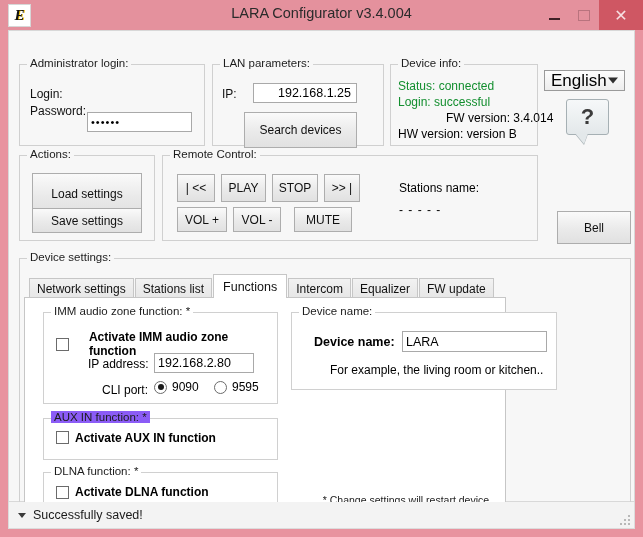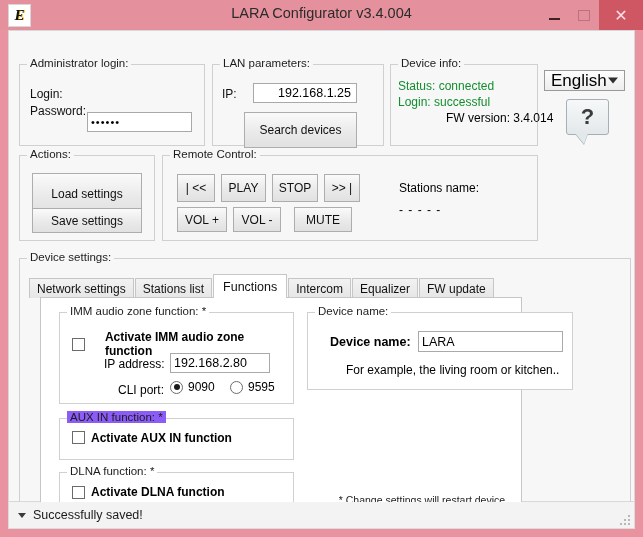--- a/index.html
+++ b/index.html
@@ -184,20 +184,21 @@
       <div class="btn abs" style="left:31px;top:47px;width:113px;height:36px;">
         <span>Search devices</span>
       </div>
     </div>
 
     <div class="group" style="left:381px;top:33px;width:148px;height:82px;">
       <span class="legend">Device info:</span>
       <span class="abs green nowrap" style="left:7px;top:14px;font-size:12px;">Status: connected</span>
       <span class="abs green nowrap" style="left:7px;top:30px;font-size:12px;">Login: successful</span>
       <span class="abs nowrap" style="left:7px;top:46px;font-size:12px;margin-left:48px;">FW version: 3.4.014</span>
+      <span class="abs nowrap" style="left:7px;top:62px;font-size:12px;">HW version: version B</span>
     </div>
 
     <div class="dd" style="left:535px;top:39px;width:81px;height:21px;">
       <span>English</span>
       <span class="chev"></span>
     </div>
 
     <div class="helpbtn" style="left:557px;top:68px;width:41px;height:34px;">
       <span>?</span>
       <span class="tail"></span>
@@ -233,20 +234,23 @@
       <div class="btn abs" style="left:70px;top:51px;width:48px;height:25px;">
         <span>VOL -</span>
       </div>
       <div class="btn abs" style="left:131px;top:51px;width:58px;height:25px;">
         <span>MUTE</span>
       </div>
       <span class="abs" style="left:236px;top:25px;font-size:12px;">Stations name:</span>
       <span class="abs" style="left:236px;top:47px;font-size:12px;letter-spacing:1px;">- - - - -</span>
     </div>
 
+    <div class="btn abs" style="left:548px;top:180px;width:74px;height:33px;">
+      <span>Bell</span>
+    </div>
 
     <div class="group" style="left:10px;top:227px;width:612px;height:262px;">
       <span class="legend">Device settings:</span>
 
       <div class="tabstrip" style="left:9px;top:14px;height:25px;">
         <div class="tab">
             <span>Network settings</span>
           </div>
         <div class="tab">
             <span>Stations list</span>
@@ -258,21 +262,21 @@
             <span>Intercom</span>
           </div>
         <div class="tab">
             <span>Equalizer</span>
           </div>
         <div class="tab">
             <span>FW update</span>
           </div>
       </div>
 
-      <div class="tabpage" style="left:20px;top:38px;width:482px;height:214px;">
+      <div class="tabpage" style="left:4px;top:38px;width:482px;height:214px;">
 
         <div class="group" style="left:18px;top:14px;width:235px;height:92px;background:#fff;">
           <span class="legend" style="background:#fff;">IMM audio zone function: *</span>
           <div class="abs" style="left:12px;top:17px;display:flex;align-items:center;gap:14px;">
             <span class="cbx"></span>
             <span class="bold" style="margin-left:6px;font-size:12px;">Activate IMM audio zone function</span>
           </div>
           <span class="abs" style="left:44px;top:44px;font-size:12px;">IP address:</span>
           <input class="tb abs" style="left: 110px; top: 40px; width: 100px; height: 20px;" value="192.168.2.80">
           <span class="abs" style="left:58px;top:70px;font-size:12px;">CLI port:</span>

